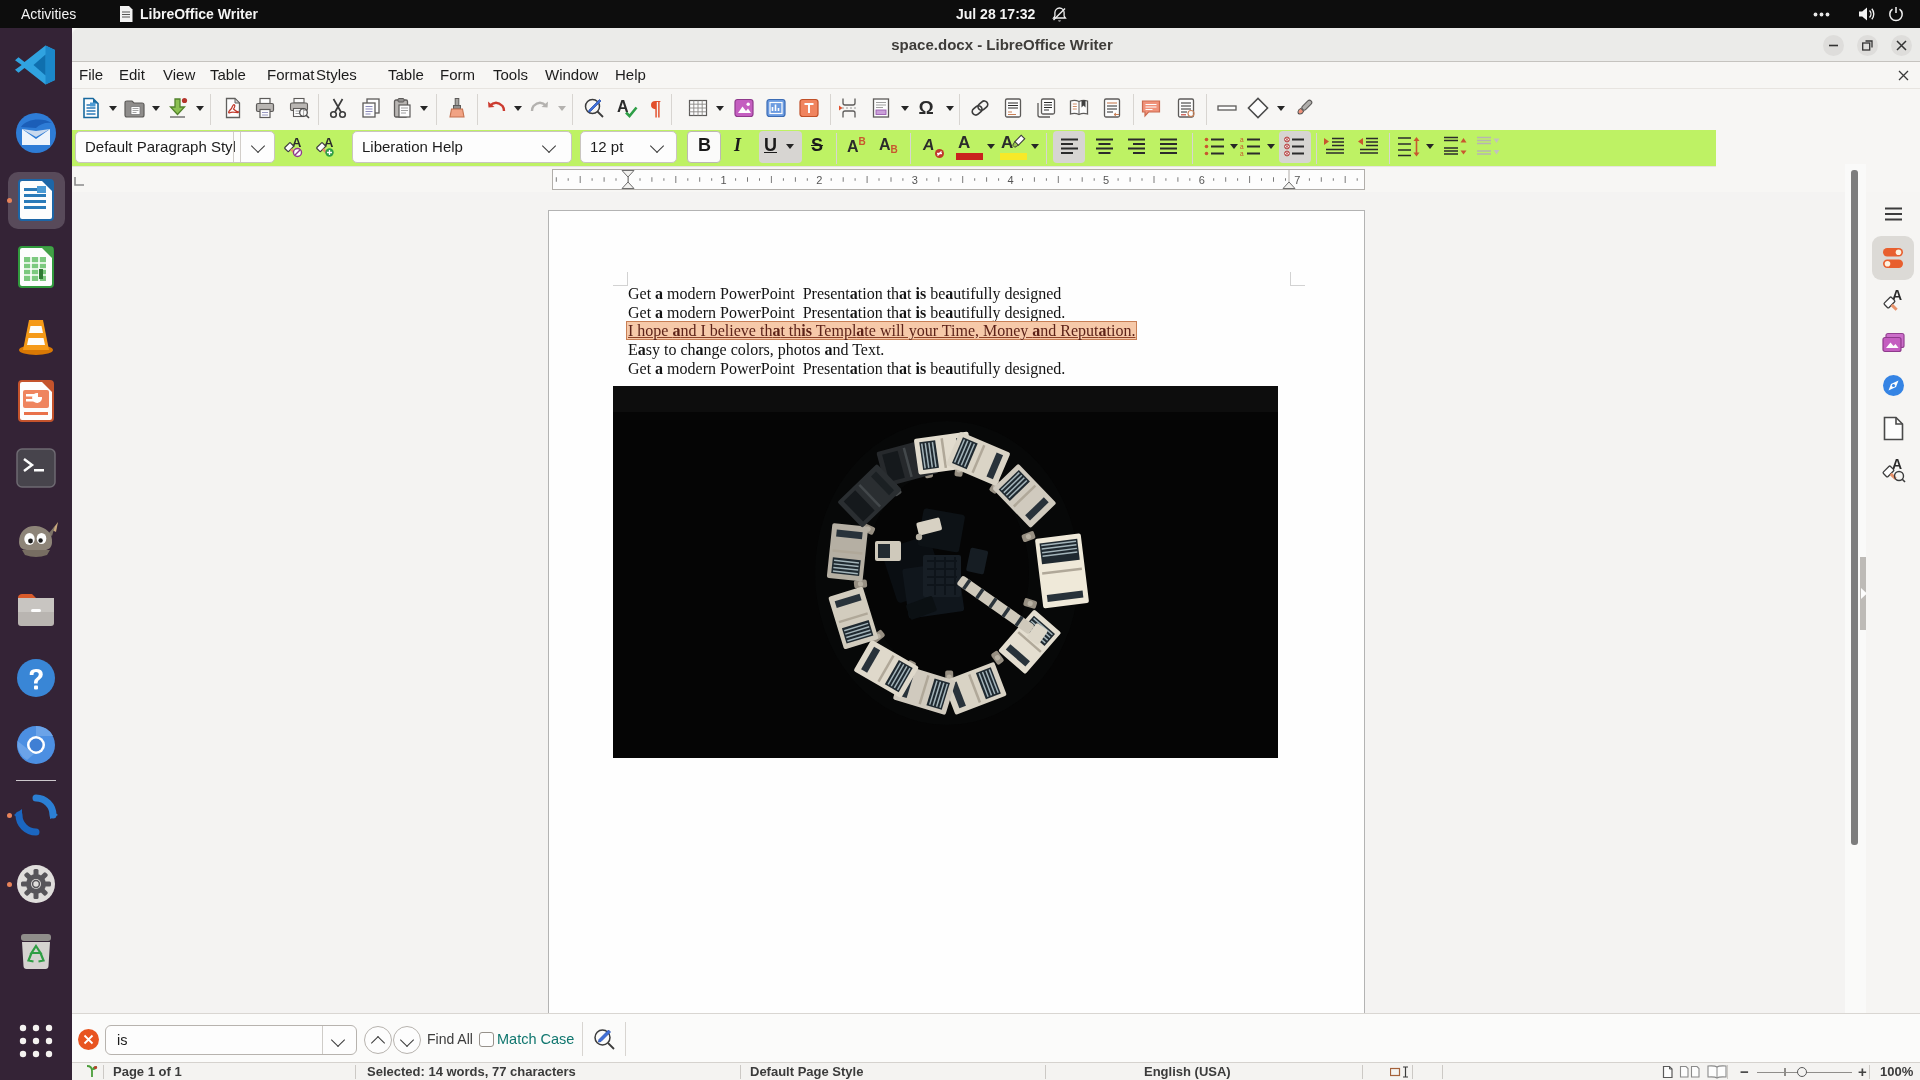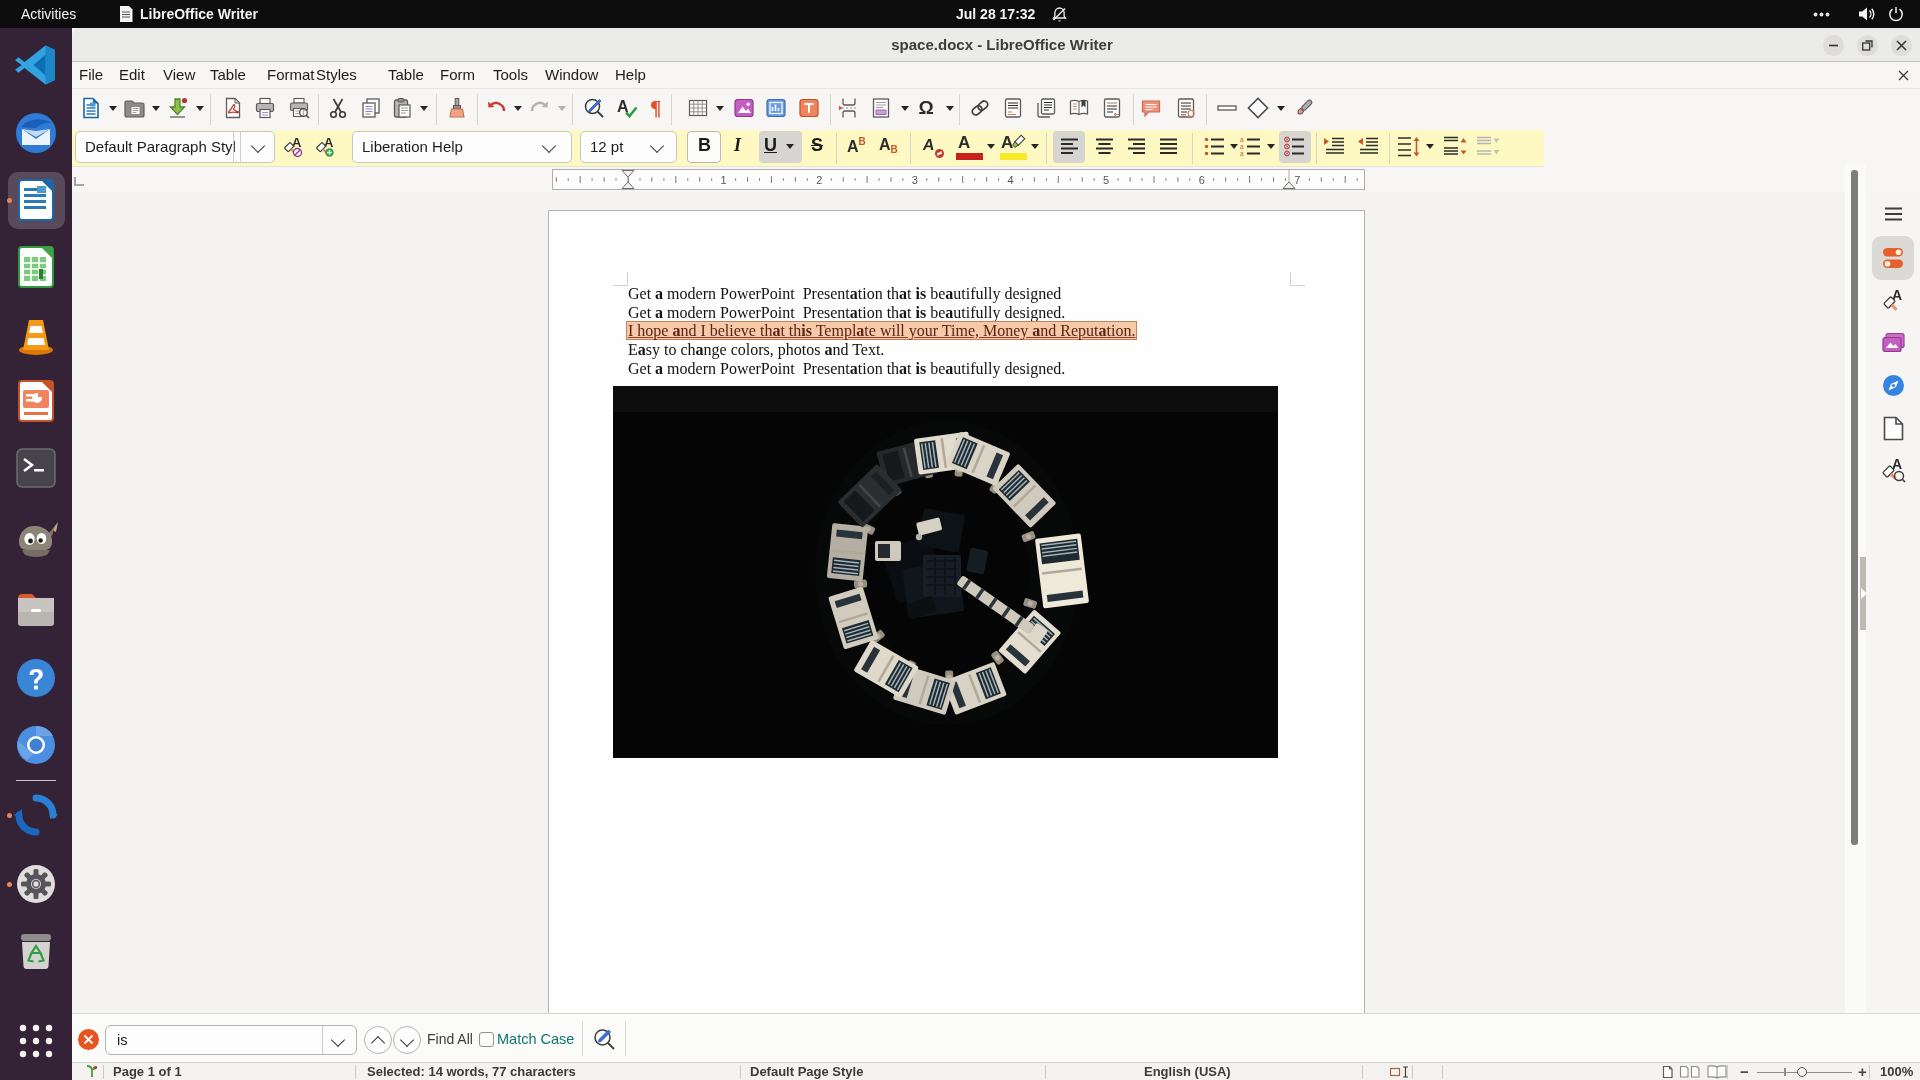--- a/index.html
+++ b/index.html
@@ -14,21 +14,21 @@
 
 #win { position:absolute; left:72px; top:28px; width:1848px; height:1052px; background:#f7f6f4; }
 #titlebar { position:absolute; left:0; top:0; width:1860px; height:34px; background:#ebebe9; border-bottom:1px solid #c5c3bf; border-radius:8px 8px 0 0; }
 #titlebar .title { position:absolute; left:0; right:0; top:0; height:34px; line-height:34px; text-align:center; font-size:15px; font-weight:bold; color:#3e3c39; }
 .wbtn { position:absolute; top:7px; width:21px; height:21px; border-radius:50%; background:#dedddb; }
 
 #menubar { position:absolute; left:0; top:34px; width:1848px; height:27px; background:#f7f6f4; font-size:15px; color:#1c1c1c; border-bottom:1px solid #e7e4e0; }
 #menubar span { position:absolute; top:0; height:27px; line-height:26px; }
 
 #tb1 { position:absolute; left:0; top:61px; width:1848px; height:41px; background:#f7f6f4; }
-#tb2 { position:absolute; left:0; top:102px; width:1472px; height:37px; background:#fef9c3; border-bottom:1px solid #e7e4e0; }
+#tb2 { position:absolute; left:0; top:102px; width:1644px; height:37px; background:#bef264; border-bottom:1px solid #e7e4e0; }
 .sep1 { position:absolute; top:5px; width:1px; height:31px; background:#d8d5d1; }
 .sep2 { position:absolute; top:3px; width:1px; height:31px; background:#d8d5d1; }
 .ticon { position:absolute; }
 .darr { position:absolute; width:0; height:0; border-left:4.5px solid transparent; border-right:4.5px solid transparent; border-top:5px solid #262626; }
 .combo { position:absolute; top:3px; height:33px; background:#fdfdfd; border:1px solid #c9c5c0; border-radius:5px; font-size:15px; color:#1c1c1c; }
 .chev { position:absolute; width:10px; height:10px; border-right:1.8px solid #3a3a3a; border-bottom:1.8px solid #3a3a3a; transform:rotate(45deg); }
 
 #ruler { position:absolute; left:0; top:139px; width:1848px; height:25px; background:#f7f6f4; }
 
 #canvas { position:absolute; left:0; top:164px; width:1773px; height:821px; background:#f4f3f2; overflow:hidden; }

